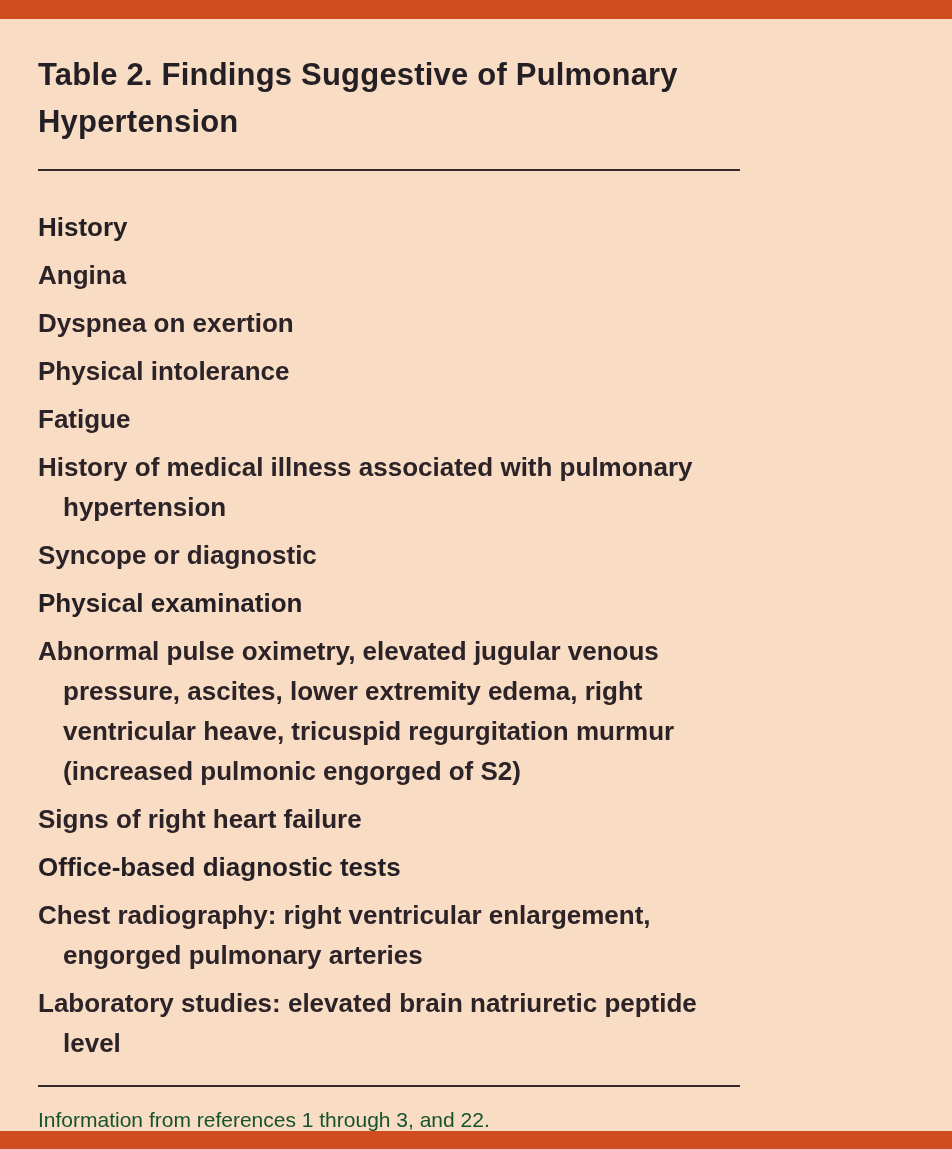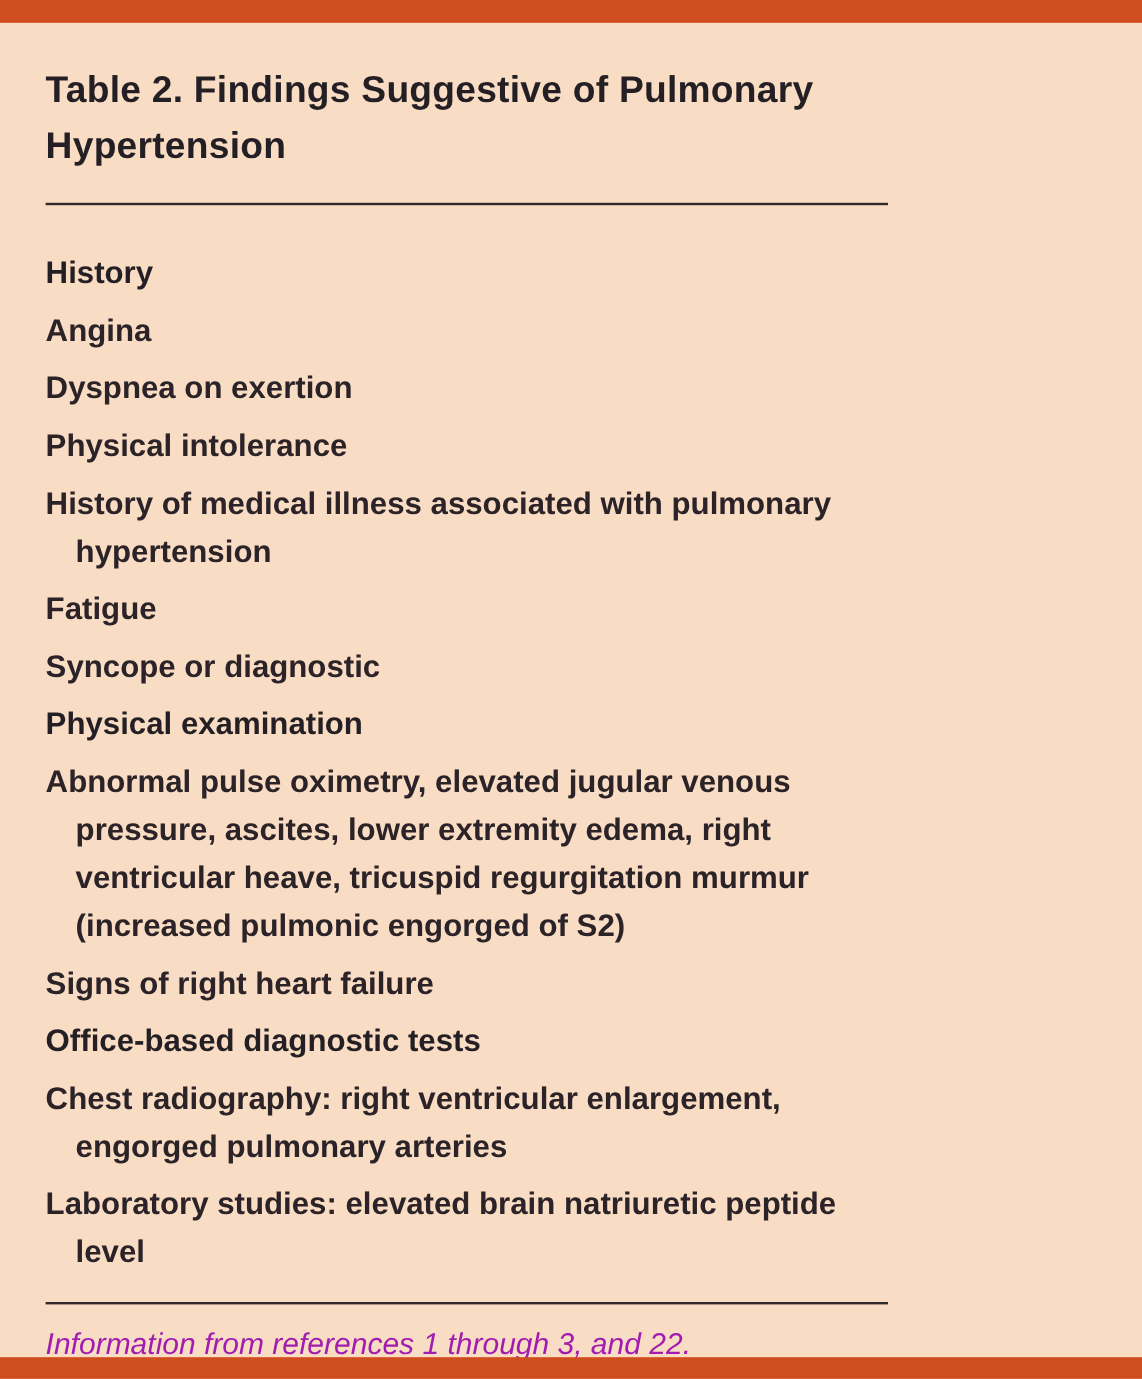--- a/index.html
+++ b/index.html
@@ -62,47 +62,46 @@
     margin: 0 0 8px 0;
     padding-left: 25px;
     text-indent: -25px;
   }
   .footnote-rule {
     border: none;
     border-top: 2px solid #332a2b;
     margin: 22px 0 0 0;
   }
   .footnote {
-    font-size: 25px;
-    font-style: italic;
+    font-size: 21px;
     line-height: 34px;
     margin-top: 16px;
-    color: #a21caf;
+    color: #14532d;
   }
 </style>
 </head>
 <body>
 
 <div class="accent-bar top"></div>
 
 <div class="content">
 
   <h1 class="table-title">Table 2. Findings Suggestive of Pulmonary Hypertension</h1>
 
   <hr class="rule">
 
   <div class="sections">
 
     <div>
       <div class="section-header">History</div>
       <div class="item">Angina</div>
       <div class="item">Dyspnea on exertion</div>
       <div class="item">Physical intolerance</div>
+      <div class="item">Fatigue</div>
       <div class="item">History of medical illness associated with pulmonary hypertension</div>
-      <div class="item">Fatigue</div>
       <div class="item">Syncope or diagnostic</div>
     </div>
 
     <div>
       <div class="section-header">Physical examination</div>
       <div class="item">Abnormal pulse oximetry, elevated jugular venous pressure, ascites, lower extremity edema, right ventricular heave, tricuspid regurgitation murmur (increased pulmonic engorged of S2)</div>
       <div class="item">Signs of right heart failure</div>
     </div>
 
     <div>

